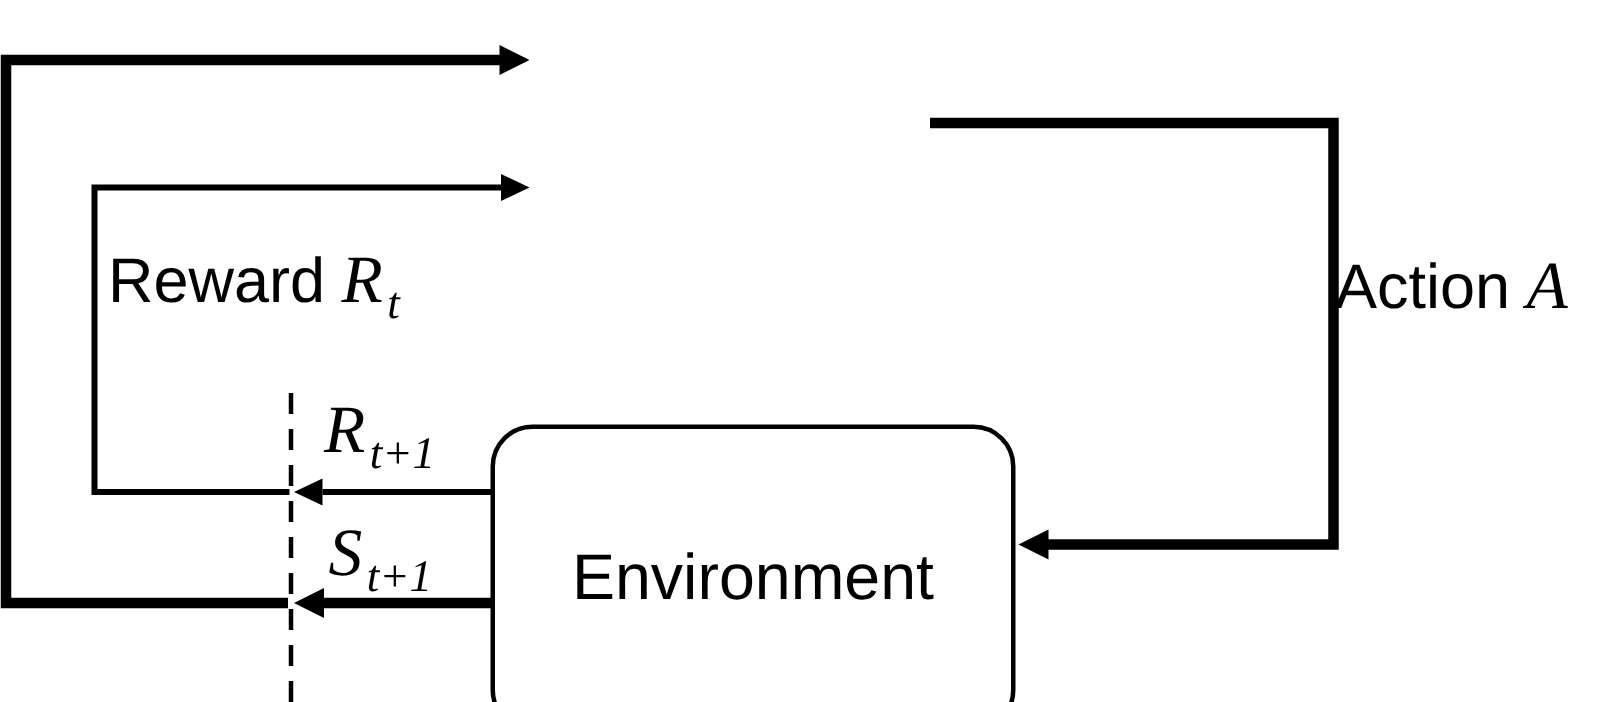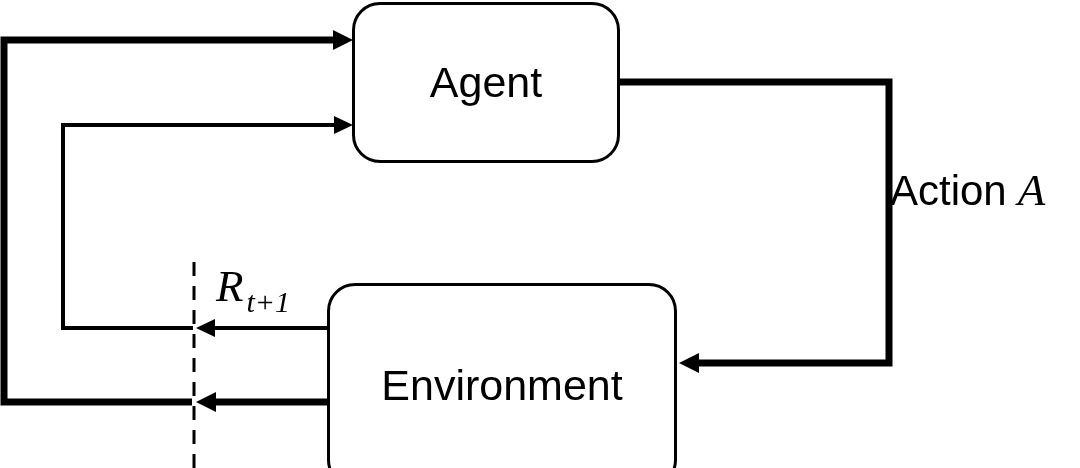--- a/index.html
+++ b/index.html
@@ -103,31 +103,34 @@
     <polygon class="arrowhead" points="196,328 215,319 215,337"></polygon>
     <path class="wire thin" d="M 193 328 H 63 V 125 H 334"></path>
     <polygon class="arrowhead" points="353,125 334,116 334,134"></polygon>
 
     <path class="wire thick" d="M 620 82 H 889 V 363 H 698"></path>
     <polygon class="arrowhead" points="679,363 699,353 699,373"></polygon>
 
     <path class="wire dashed" d="M 194 262 V 468"></path>
   </svg>
 
-  <div class="node-box agent">
-    <span class="node-label">Agent</span>
-  </div>
 
   <div class="node-box environment">
     <span class="node-label">Environment</span>
   </div>
 
+  <div class="edge-label reward">
+    <span class="word">Reward</span><span class="sym">R</span><span class="sub">t</span>
+  </div>
 
   <div class="edge-label action">
     <span class="word">Action</span><span class="sym">A</span>
   </div>
 
   <div class="edge-label reward-next">
     <span class="sym">R</span><span class="sub">t+1</span>
   </div>
 
+  <div class="edge-label state-next">
+    <span class="sym">S</span><span class="sub">t+1</span>
+  </div>
 
 </div>
 
 </body></html>

